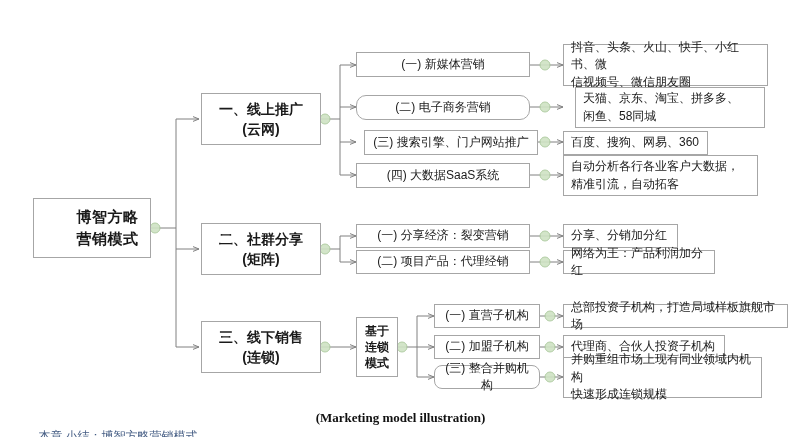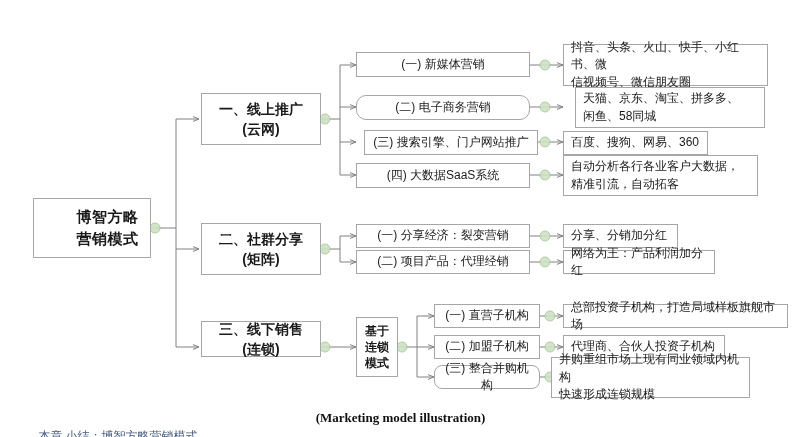--- a/index.html
+++ b/index.html
@@ -227,21 +227,21 @@
     <span class="txt">分享、分销加分红</span>
   </div>
 
   <div class="node n-l3" style="left:356px; top:250px; width:174px; height:24px;">
     <span class="txt">(二) 项目产品：代理经销</span>
   </div>
   <div class="node n-leaf" style="left:563px; top:250px; width:152px; height:24px;">
     <span class="txt">网络为王：产品利润加分红</span>
   </div>
 
-  <div class="node n-l2" style="left:201px; top:321px; width:120px; height:36px;">
+  <div class="node n-l2" style="left:201px; top:321px; width:120px; height:52px;">
     <span class="txt">三、线下销售
 (连锁)</span>
   </div>
 
   <div class="node n-chain" style="left:356px; top:317px; width:42px; height:60px;">
     <span class="txt">基于
 连锁
 模式</span>
   </div>
 
@@ -255,21 +255,21 @@
   <div class="node n-l3" style="left:434px; top:335px; width:106px; height:24px;">
     <span class="txt">(二) 加盟子机构</span>
   </div>
   <div class="node n-leaf" style="left:563px; top:335px; width:162px; height:24px;">
     <span class="txt">代理商、合伙人投资子机构</span>
   </div>
 
   <div class="node n-l3" style="left:434px; top:365px; width:106px; height:24px;border-radius:8px;">
     <span class="txt">(三) 整合并购机构</span>
   </div>
-  <div class="node n-leaf" style="left:551px; top:357px; width:199px; height:41px;">
+  <div class="node n-leaf" style="left:563px; top:357px; width:199px; height:41px;">
     <span class="txt">并购重组市场上现有同业领域内机构
 快速形成连锁规模</span>
   </div>
 
   <div class="caption" style="top:410px;">(Marketing model illustration)</div>
 
   <div class="clipped-row">本章 小结：博智方略营销模式</div>
 
 </div>
 

